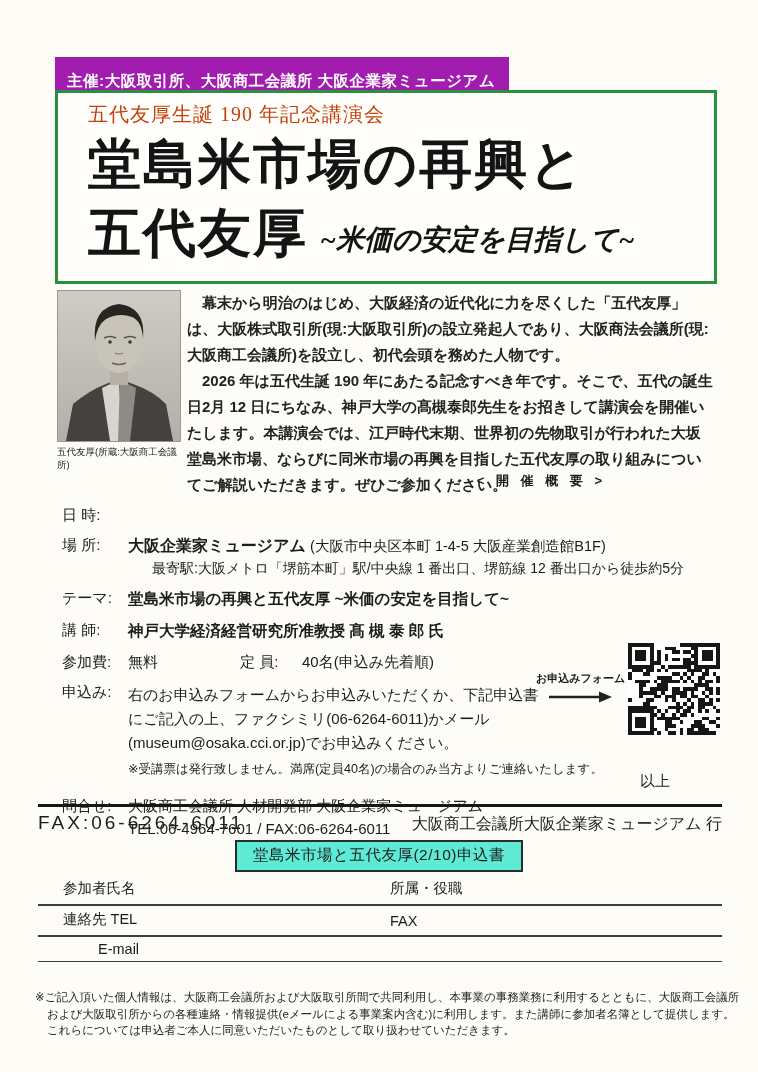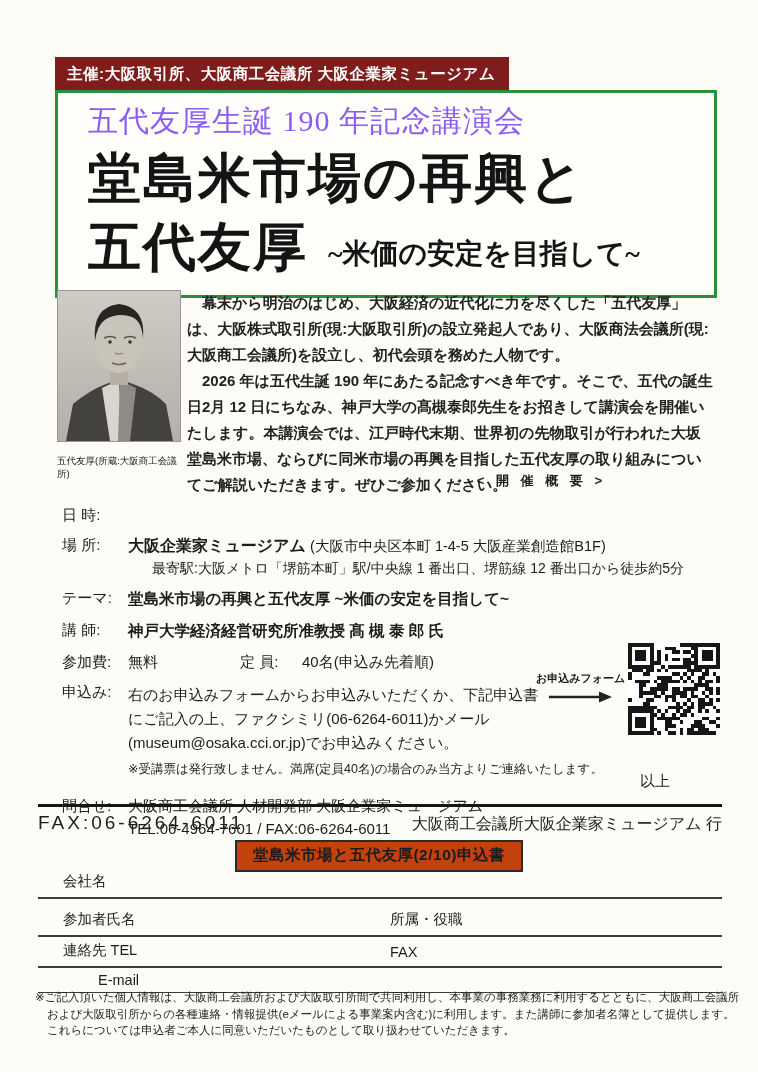--- a/index.html
+++ b/index.html
@@ -9,55 +9,55 @@
     font-family:"Liberation Sans","DejaVu Sans",sans-serif;
     color:#1c1c1c;
     position:relative;
     overflow:hidden;
   }
   .page{position:absolute;inset:0;}
 
   
   .banner{
     position:absolute;left:55px;top:57px;
-    background:#7f1d1d;color:#ffffff;
+    background:#a21caf;color:#ffffff;
     font-size:15.5px;font-weight:bold;
-    padding:7px 14px 5px 12px;
+    padding:14px 14px 5px 12px;
     letter-spacing:.5px;
     white-space:nowrap;
   }
 
   
   .title-box{
     position:absolute;left:55px;top:90px;width:612px;
     border:3px solid #27913f;
     background:#fffefb;
     padding:8px 14px 16px 30px;
   }
   .title-sub{
     font-family:"Liberation Serif","DejaVu Serif",serif;
-    font-size:30px;color:#8b5cf6;letter-spacing:1px;
+    font-size:20px;color:#c2410c;letter-spacing:1px;
   }
   .title-main{
     font-family:"Liberation Serif","DejaVu Serif",serif;
     font-weight:bold;font-size:53px;line-height:1.22;
     color:#141414;letter-spacing:2px;margin-top:4px;
   }
   .title-line2{display:flex;align-items:flex-end;}
   .title-tagline{
     font-family:"Liberation Serif","DejaVu Serif",serif;
     font-weight:bold;font-size:28px;letter-spacing:0;
-    margin-left:20px;padding-bottom:8px;white-space:nowrap;
+    margin-left:12px;padding-bottom:8px;white-space:nowrap;font-style:italic;
   }
 
   
   .intro{position:absolute;left:57px;top:290px;width:660px;display:flex;}
   .photo-col{width:124px;flex:0 0 124px;}
   .photo{width:122px;height:150px;border:1px solid #9a978f;display:block;}
-  .photo-caption{font-size:9.5px;margin-top:13px;color:#222;letter-spacing:0;}
+  .photo-caption{font-size:9.5px;margin-top:4px;color:#222;letter-spacing:0;}
   .intro-text{margin-left:6px;width:528px;font-size:15px;line-height:26px;color:#222;font-weight:bold;}
   .intro-text p{margin:0;text-indent:1em;}
 
   
   .overview-heading{
     position:absolute;left:0;top:472px;width:606px;
     text-align:right;font-size:13px;font-weight:bold;letter-spacing:4px;
   }
 
   
@@ -93,22 +93,22 @@
   .qr .c{background:#161616;}
 
   
   .divider{position:absolute;left:38px;top:804px;width:684px;border-top:3px solid #161616;}
   .fax-line{position:absolute;left:38px;top:812px;width:684px;display:flex;justify-content:space-between;align-items:baseline;}
   .fax-number{font-size:19px;letter-spacing:3px;font-weight:500;}
   .fax-addressee{font-size:16px;font-weight:500;}
 
   .form-title-wrap{position:absolute;left:0;top:840px;width:758px;text-align:center;}
   .form-title{
-    display:inline-block;border:2px solid #2b2b2b;background:#c2410c;
-    padding:3px 16px 4px;font-size:15.5px;font-weight:bold;letter-spacing:.5px;
+    display:inline-block;border:2px solid #2b2b2b;background:#5eead4;
+    padding:3px 16px 4px;font-size:15.5px;font-weight:normal;letter-spacing:.5px;
   }
 
   
   .form{position:absolute;left:38px;top:868px;width:684px;}
   .form-row{position:relative;border-bottom:2px solid #3c3c3c;}
   .form-row.r1{height:29px;}
   .form-row.r2{height:36px;}
   .form-row.r3{height:29px;}
   .form-row.r4{height:24px;border-bottom:1.5px solid #3c3c3c;}
   .f-label{position:absolute;left:25px;bottom:6px;font-size:14.5px;}
@@ -855,24 +855,20 @@
   <div class="fax-line">
     <span class="fax-number">FAX:06-6264-6011</span>
     <span class="fax-addressee">大阪商工会議所大阪企業家ミュージアム 行</span>
   </div>
 
   <div class="form-title-wrap">
     <span class="form-title">堂島米市場と五代友厚(2/10)申込書</span>
   </div>
 
   <div class="form">
-    <div class="form-row r1">
-      <span class="f-label">会社名</span>
-      <span class="f-blank"></span>
-    </div>
     <div class="form-row r2">
       <span class="f-label">参加者氏名</span>
       <span class="f-label2">所属・役職</span>
       <span class="f-blank"></span>
     </div>
     <div class="form-row r3">
       <span class="f-label">連絡先 TEL</span>
       <span class="f-label2">FAX</span>
       <span class="f-blank"></span>
     </div>

